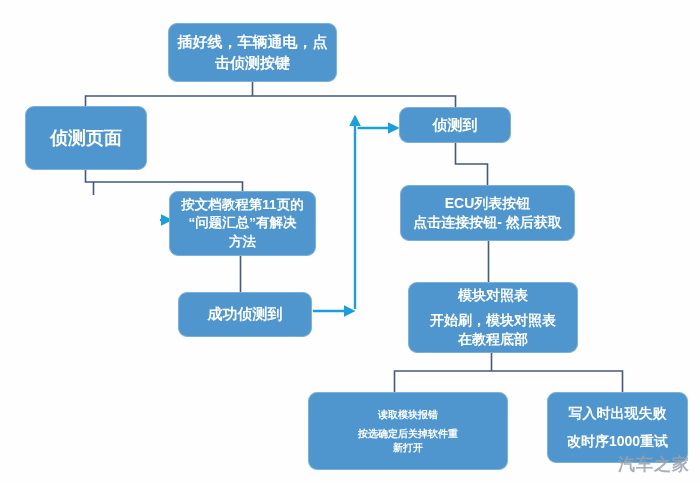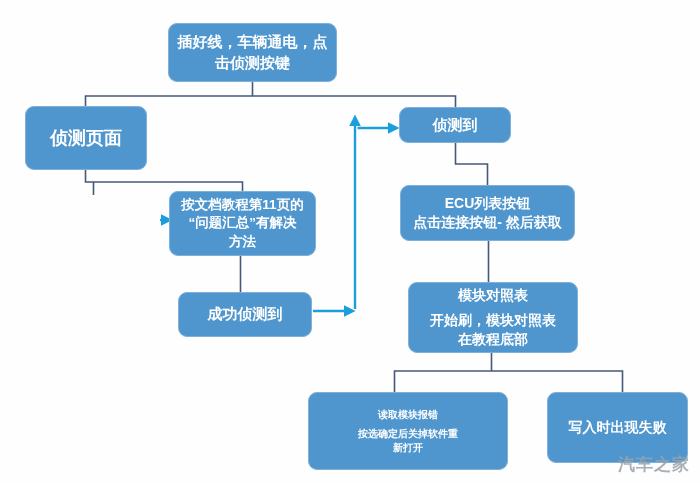--- a/index.html
+++ b/index.html
@@ -98,17 +98,18 @@
   </div>
 
   <div class="node n9">
     <div class="ln">读取模块报错</div>
     <div class="ln gap">按选确定后关掉软件重</div>
     <div class="ln">新打开</div>
   </div>
 
   <div class="node n10">
     <div class="ln">写入时出现失败</div>
+    <div class="ln gap">改时序1000重试</div>
   </div>
 
   <div class="watermark">汽车之家</div>
 
 </div>
 
 </body></html>

